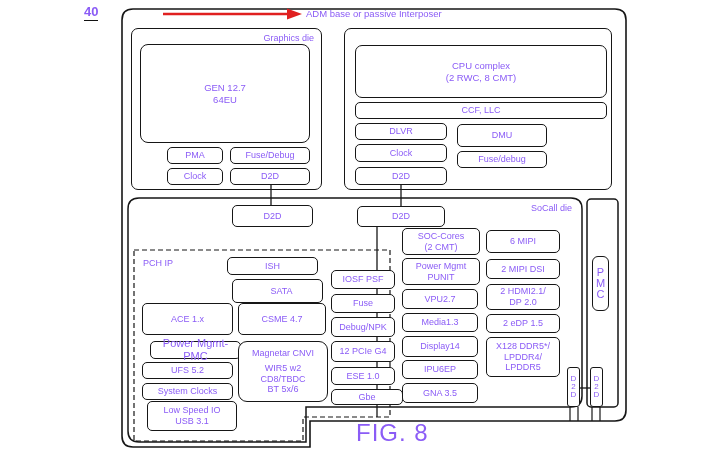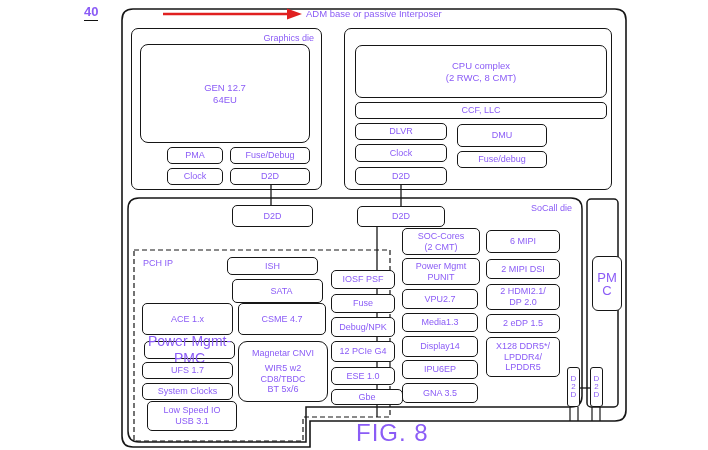--- a/index.html
+++ b/index.html
@@ -80,28 +80,28 @@
 
   <div class="lbl" style="left:504px;top:203px;width:68px;text-align:right;">SoCall die</div>
   <div class="bx" style="left:232px;top:205px;width:81px;height:22px;">D2D</div>
   <div class="bx" style="left:357px;top:206px;width:88px;height:21px;">D2D</div>
 
   <div class="lbl" style="left:143px;top:258px;">PCH IP</div>
   <div class="bx" style="left:227px;top:257px;width:91px;height:18px;">ISH</div>
   <div class="bx" style="left:232px;top:279px;width:91px;height:24px;padding-left:8px;">SATA</div>
   <div class="bx" style="left:142px;top:303px;width:91px;height:32px;">ACE 1.x</div>
   <div class="bx" style="left:238px;top:303px;width:88px;height:32px;">CSME 4.7</div>
-  <div class="bx" style="left:144px;top:341px;width:91px;height:18px;font-size:14px;">Power Mgmt-PMC</div>
+  <div class="bx" style="left:150px;top:341px;width:91px;height:18px;font-size:11px;">Power Mgmt-PMC</div>
   <div class="bx" style="left:238px;top:341px;width:90px;height:61px;border-radius:9px;">
     <span class="gap">Magnetar CNVI</span>
     <span>WIR5 w2</span>
     <span>CD8/TBDC</span>
     <span>BT 5x/6</span>
   </div>
-  <div class="bx" style="left:142px;top:362px;width:91px;height:17px;">UFS 1.7</div>
+  <div class="bx" style="left:142px;top:362px;width:91px;height:17px;">UFS 5.2</div>
   <div class="bx" style="left:142px;top:383px;width:91px;height:17px;">System Clocks</div>
   <div class="bx" style="left:147px;top:401px;width:90px;height:30px;">
     <span>Low Speed IO</span>
     <span>USB 3.1</span>
   </div>
 
   <div class="bx" style="left:331px;top:270px;width:64px;height:19px;">IOSF PSF</div>
   <div class="bx" style="left:331px;top:294px;width:64px;height:19px;">Fuse</div>
   <div class="bx" style="left:331px;top:317px;width:64px;height:20px;">Debug/NPK</div>
   <div class="bx" style="left:331px;top:341px;width:64px;height:21px;">12 PCIe G4</div>
@@ -131,15 +131,15 @@
   <div class="bx" style="left:486px;top:314px;width:74px;height:19px;">2 eDP 1.5</div>
   <div class="bx" style="left:486px;top:337px;width:74px;height:40px;">
     <span>X128 DDR5*/</span>
     <span>LPDDR4/</span>
     <span>LPDDR5</span>
   </div>
 
   <div class="bx vstack" style="left:567px;top:367px;width:13px;height:40px;border-radius:3px;">D2D</div>
   <div class="bx vstack" style="left:590px;top:367px;width:13px;height:40px;border-radius:3px;">D2D</div>
 
-  <div class="bx vstack" style="left:592px;top:256px;width:30px;height:55px;border-radius:6px;font-size:13px;">PMC</div>
+  <div class="bx vstack" style="left:592px;top:256px;width:17px;height:55px;border-radius:6px;font-size:11px;">PMC</div>
 
 </div>
 
 </body></html>

